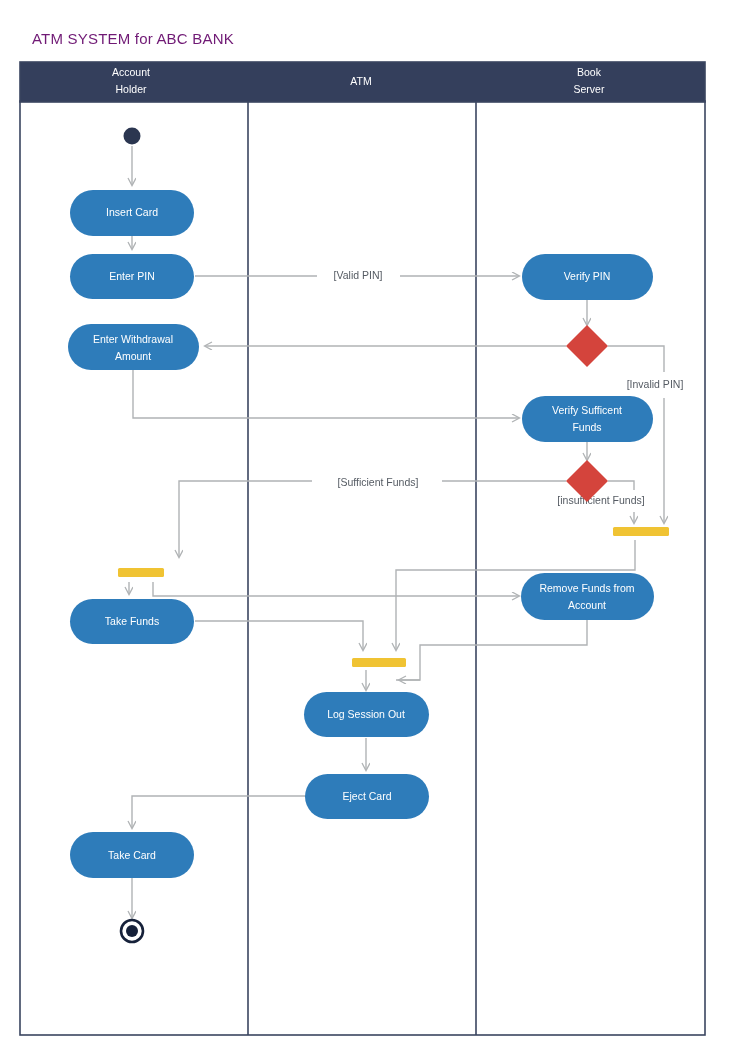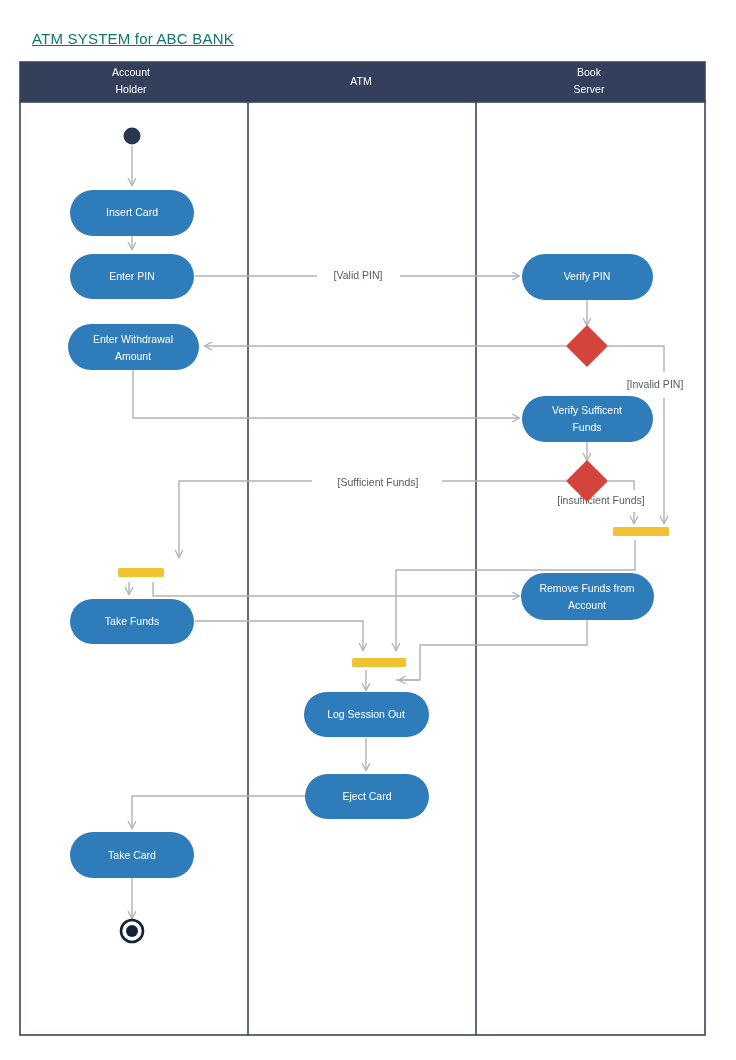--- a/index.html
+++ b/index.html
@@ -18,24 +18,23 @@
     position: absolute;
     left: 0; top: 0;
     width: 736px;
     height: 1060px;
   }
   #diagram-title {
     position: absolute;
     left: 32px;
     top: 30px;
     font-size: 15px;
-    color: #0f766e;
+    color: #701a75;
     letter-spacing: 0.2px;
     white-space: nowrap;
-    text-decoration: underline;
   }
   svg#canvas {
     position: absolute;
     left: 0;
     top: 0;
   }
   .node-label {
     font-size: 10.5px;
     fill: #ffffff;
     font-family: "Liberation Sans", sans-serif;

